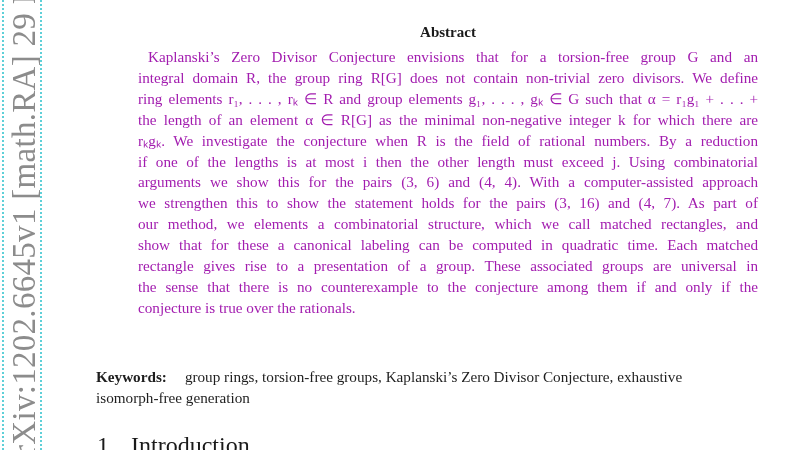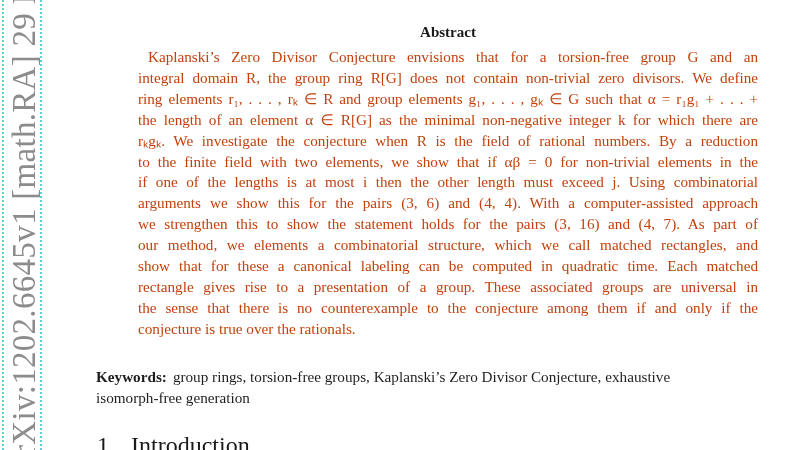--- a/index.html
+++ b/index.html
@@ -40,32 +40,32 @@
     text-align: center;
     font-family: "Liberation Serif", serif;
     font-weight: bold; font-size: 15px;
   }
   .abstract-body {
     position: absolute; left: 138px; top: 47px; width: 620px;
     font-family: "Liberation Serif", serif;
     font-size: 15.2px; line-height: 20.9px;
     text-align: justify;
     text-indent: 10px;
-    color: #c2410c;
+    color: #a21caf;
   }
   .abstract-body .ln { display: block; text-align: justify; text-align-last: justify; text-indent: 0; white-space: nowrap; }
   .abstract-body .ln.first { padding-left: 10px; }
   .abstract-body .ln.last { text-align-last: left; }
   .keywords {
     position: absolute; left: 96px; top: 366px; width: 710px;
     font-family: "Liberation Serif", serif;
     font-size: 15.2px; line-height: 21px;
     color: #1e1e1e;
   }
-  .keywords .kw-label { font-weight: bold; margin-right: 6px; }
+  .keywords .kw-label { font-weight: bold; margin-right: 18px; }
   .section-heading {
     position: absolute; left: 97px; top: 432px;
     font-family: "Liberation Serif", serif;
     font-size: 24px; font-weight: normal;
     white-space: nowrap;
   }
   .section-heading .num { margin-right: 22px; }
 </style>
 </head>
 <body>
@@ -79,21 +79,20 @@
 </div>
 
 <div class="abstract-title">Abstract</div>
 
 <div class="abstract-body">
   <span class="ln first">Kaplanski’s Zero Divisor Conjecture envisions that for a torsion-free group G and an</span>
   <span class="ln">integral domain R, the group ring R[G] does not contain non-trivial zero divisors. We define</span>
   <span class="ln">ring elements r₁, . . . , rₖ ∈ R and group elements g₁, . . . , gₖ ∈ G such that α = r₁g₁ + . . . +</span>
   <span class="ln">the length of an element α ∈ R[G] as the minimal non-negative integer k for which there are</span>
   <span class="ln">rₖgₖ. We investigate the conjecture when R is the field of rational numbers. By a reduction</span>
-  <span class="ln">to the finite field with two elements, we show that if αβ = 0 for non-trivial elements in the</span>
   <span class="ln">if one of the lengths is at most i then the other length must exceed j. Using combinatorial</span>
   <span class="ln">arguments we show this for the pairs (3, 6) and (4, 4). With a computer-assisted approach</span>
   <span class="ln">we strengthen this to show the statement holds for the pairs (3, 16) and (4, 7). As part of</span>
   <span class="ln">our method, we elements a combinatorial structure, which we call matched rectangles, and</span>
   <span class="ln">show that for these a canonical labeling can be computed in quadratic time. Each matched</span>
   <span class="ln">rectangle gives rise to a presentation of a group. These associated groups are universal in</span>
   <span class="ln">the sense that there is no counterexample to the conjecture among them if and only if the</span>
   <span class="ln last">conjecture is true over the rationals.</span>
 </div>
 

